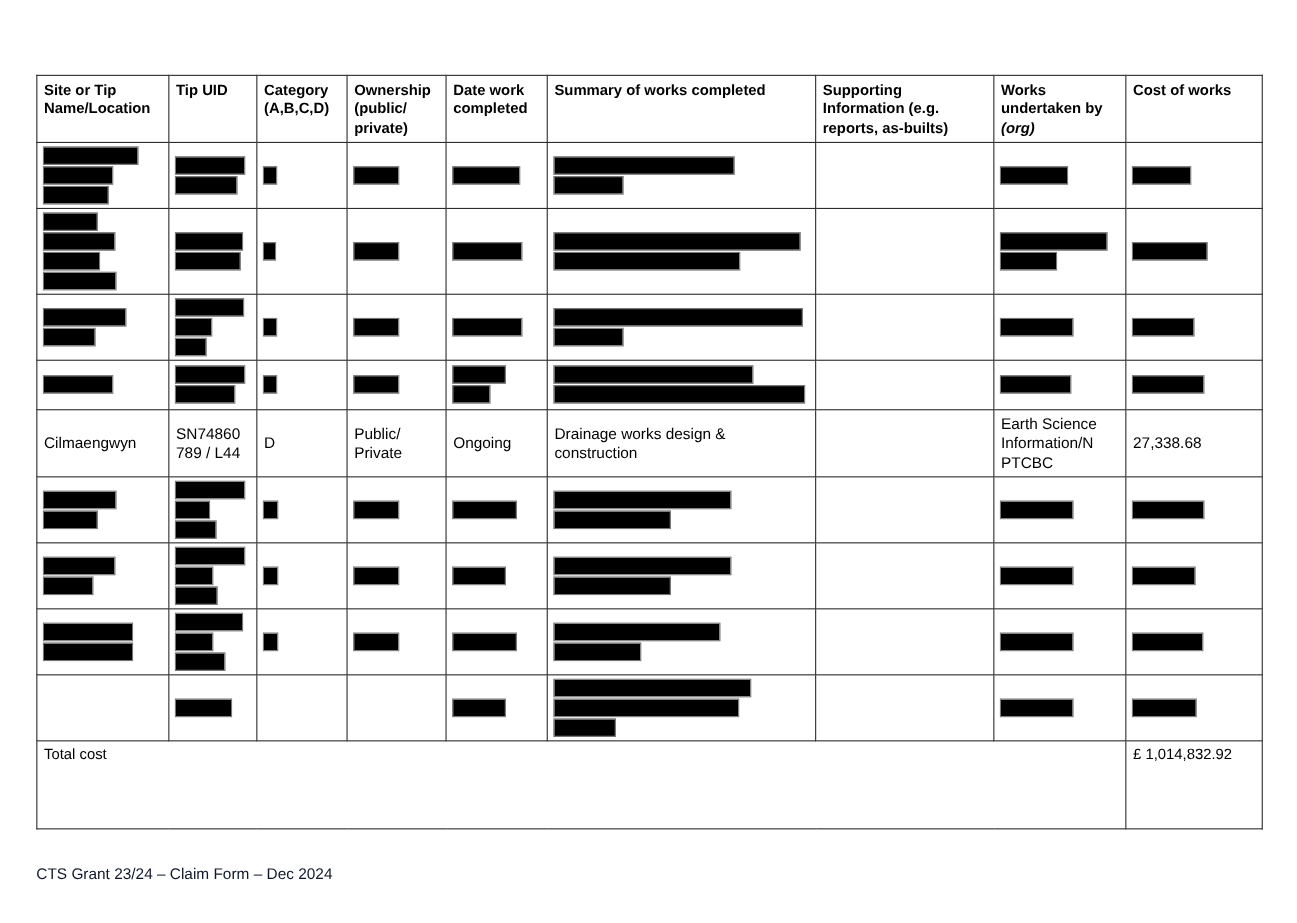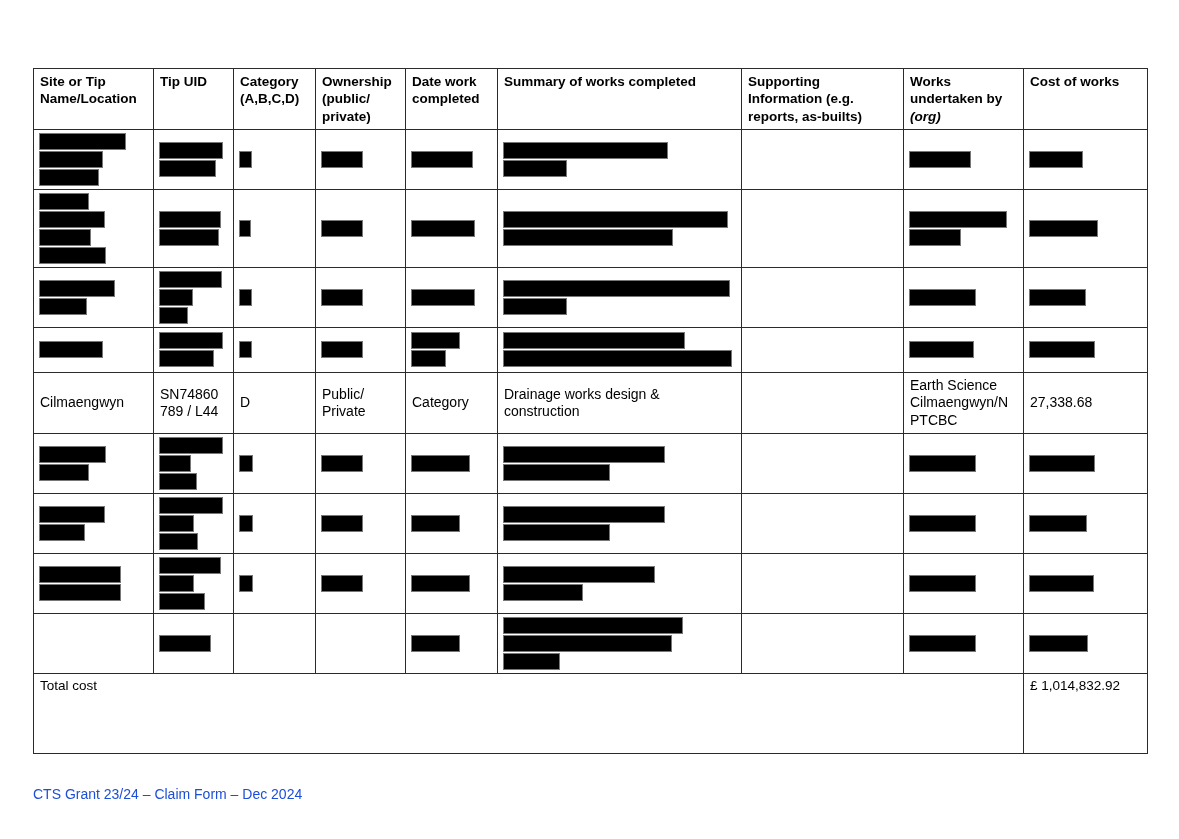--- a/index.html
+++ b/index.html
@@ -66,21 +66,21 @@
   tr.total-row td {
     vertical-align: top;
     font-size: 13.5px;
     font-weight: normal;
   }
   .footer-text {
     position: absolute;
     left: 33px;
     top: 786px;
     font-size: 14px;
-    color: #1d4ed8;
+    color: #0f172a;
   }
 </style>
 </head>
 <body>
 
 <div class="page">
 
   <table class="claim-table">
     <colgroup>
       <col style="width:120px">
@@ -294,24 +294,24 @@
             <div class="bars">
               <div class="bar" style="width: 64px;"></div>
             </div>
           </td>
         </tr>
         <tr style="height: 54px;">
           <td>Cilmaengwyn</td>
           <td>SN74860 789 / L44</td>
           <td>D</td>
           <td>Public/ Private</td>
-          <td>Category</td>
+          <td>Ongoing</td>
           <td>Drainage works design &amp; construction</td>
           <td></td>
-          <td>Earth Science Cilmaengwyn/N PTCBC</td>
+          <td>Earth Science Information/N PTCBC</td>
           <td>27,338.68</td>
         </tr>
         <tr style="height: 54px;">
           <td>
             <div class="bars">
               <div class="bar" style="width: 65px;"></div>
               <div class="bar" style="width: 48px;"></div>
             </div>
           </td>
           <td>

